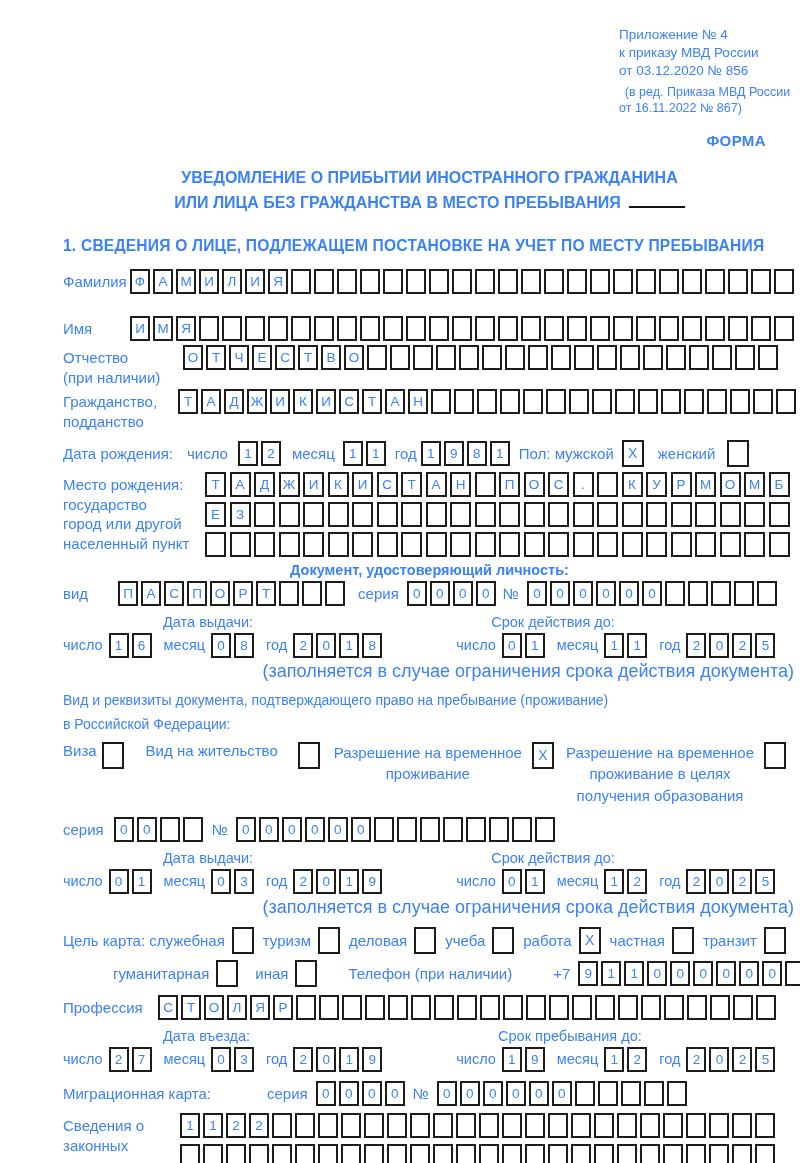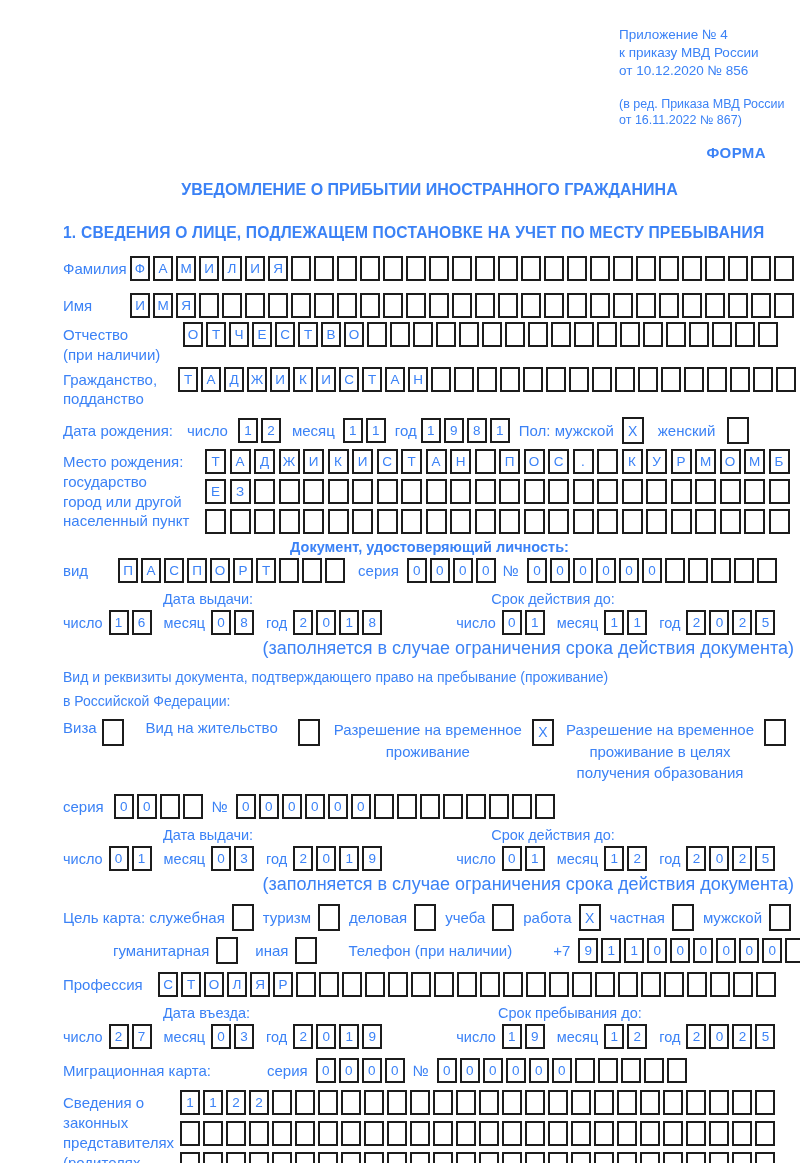--- a/index.html
+++ b/index.html
@@ -4,21 +4,21 @@
 <style>
   html,body { margin:0; padding:0; background:#fff; }
   .page {
     width:800px; height:1163px; box-sizing:border-box;
     padding:26px 4px 0 63px; overflow:hidden;
     font-family:Liberation Sans, sans-serif;
     color:#3b82f6; background:#fff; position:relative;
   }
   .hdr { margin-left:556px; font-size:13.5px; line-height:1.33; }
   .hdr .small { font-size:12.5px; }
-  .hdr .small.first { margin-top:16px; }
+  .hdr .small.first { margin-top:4px;text-align:center; }
   .forma { text-align:right; padding-right:30px; font-weight:bold; font-size:15px; margin-top:15px; letter-spacing:0.4px; }
   .title { text-align:center; font-weight:bold; font-size:16px; margin-top:17px; line-height:1.55; }
   .underline { display:inline-block; width:56px; border-bottom:2px solid #141414; height:0.85em; margin-left:8px; }
   .sec { font-weight:bold; font-size:15.6px; margin-top:21px; letter-spacing:0.2px; white-space:nowrap; }
 
   .frow { display:flex; align-items:flex-start; }
   .flabel { font-size:15px; flex-shrink:0; padding-top:3px; line-height:1.32; }
   .cells { display:flex; flex-wrap:nowrap; }
   .cell {
     box-sizing:border-box; width:20px; height:25px; flex-shrink:0;
@@ -50,29 +50,32 @@
   .purpose .checkbox { margin-right:9px; }
 </style>
 </head>
 <body>
 
 <div class="page">
 
   <div class="hdr">
     <div>Приложение № 4</div>
     <div>к приказу МВД России</div>
-    <div>от 10.12.2020 № 856</div>
+    <div>от 03.12.2020 № 856</div>
     <div class="small first">(в ред. Приказа МВД России</div>
     <div class="small">от 16.11.2022 № 867)</div>
   </div>
 
   <div class="forma">ФОРМА</div>
 
   <div class="title">
     <div>УВЕДОМЛЕНИЕ О ПРИБЫТИИ ИНОСТРАННОГО ГРАЖДАНИНА</div>
+    <div>
+      <span>ИЛИ ЛИЦА БЕЗ ГРАЖДАНСТВА В МЕСТО ПРЕБЫВАНИЯ</span><span class="underline"></span>
+    </div>
   </div>
 
   <div class="sec">1. СВЕДЕНИЯ О ЛИЦЕ, ПОДЛЕЖАЩЕМ ПОСТАНОВКЕ НА УЧЕТ ПО МЕСТУ ПРЕБЫВАНИЯ</div>
 
   <div class="frow" style="margin-top:14px">
     <span class="flabel" style="width:67px">Фамилия</span>
     <div class="cells">
         <span class="cell">Ф</span>
         <span class="cell">А</span>
         <span class="cell">М</span>
@@ -98,21 +101,21 @@
         <span class="cell"></span>
         <span class="cell"></span>
         <span class="cell"></span>
         <span class="cell"></span>
         <span class="cell"></span>
         <span class="cell"></span>
         <span class="cell"></span>
       </div>
   </div>
 
-  <div class="frow" style="margin-top:12px">
+  <div class="frow" style="margin-top:22px">
     <span class="flabel" style="width:67px">Имя</span>
     <div class="cells">
         <span class="cell">И</span>
         <span class="cell">М</span>
         <span class="cell">Я</span>
         <span class="cell"></span>
         <span class="cell"></span>
         <span class="cell"></span>
         <span class="cell"></span>
         <span class="cell"></span>
@@ -510,21 +513,21 @@
     <span class="ilbl">туризм</span>
     <span class="checkbox"></span>
     <span class="ilbl">деловая</span>
     <span class="checkbox"></span>
     <span class="ilbl">учеба</span>
     <span class="checkbox"></span>
     <span class="ilbl">работа</span>
     <span class="checkbox">X</span>
     <span class="ilbl">частная</span>
     <span class="checkbox"></span>
-    <span class="ilbl">мужской</span>
+    <span class="ilbl">транзит</span>
     <span class="checkbox"></span>
   </div>
 
   <div class="purpose" style="margin-top:6px">
     <span class="ilbl" style="margin-left:50px">гуманитарная</span>
     <span class="checkbox"></span>
     <span class="ilbl" style="margin-left:8px">иная</span>
     <span class="checkbox"></span>
     <span class="ilbl" style="margin-left:22px">Телефон (при наличии)</span>
     <span class="ilbl" style="margin-left:34px;margin-right:8px">+7</span>

